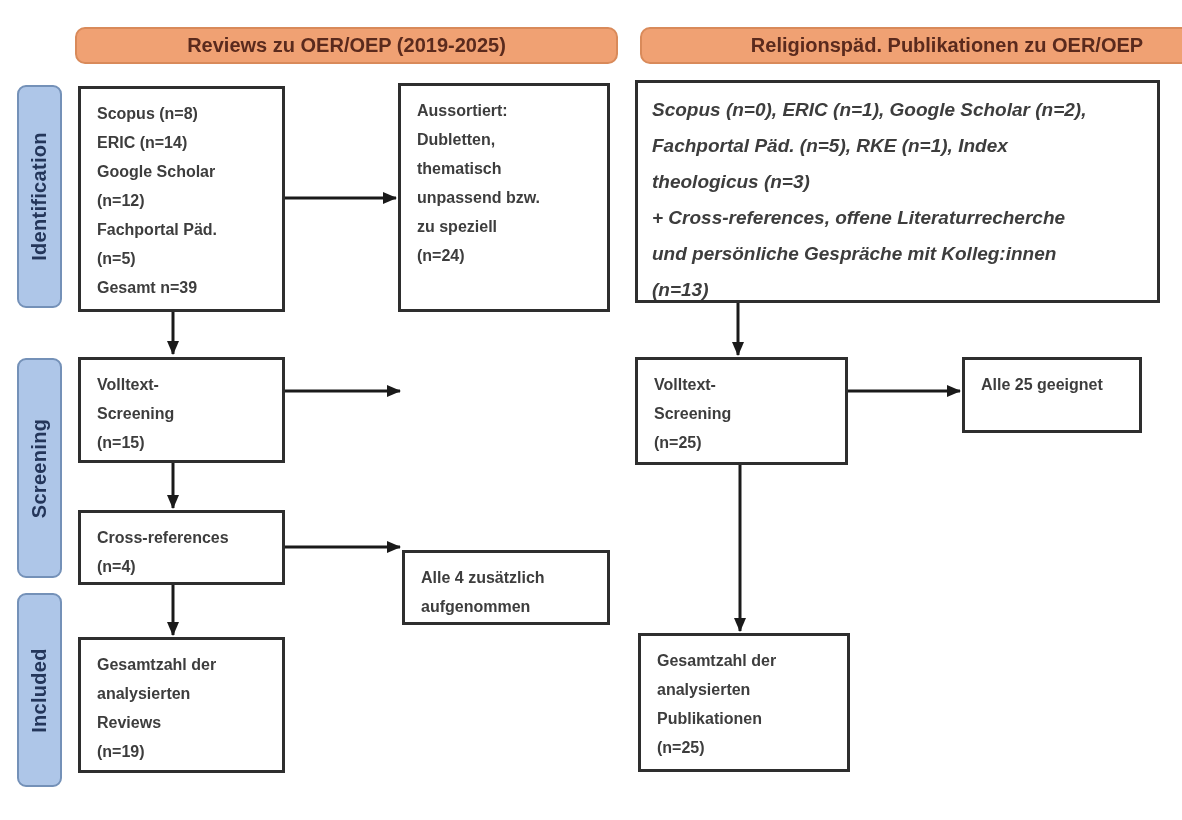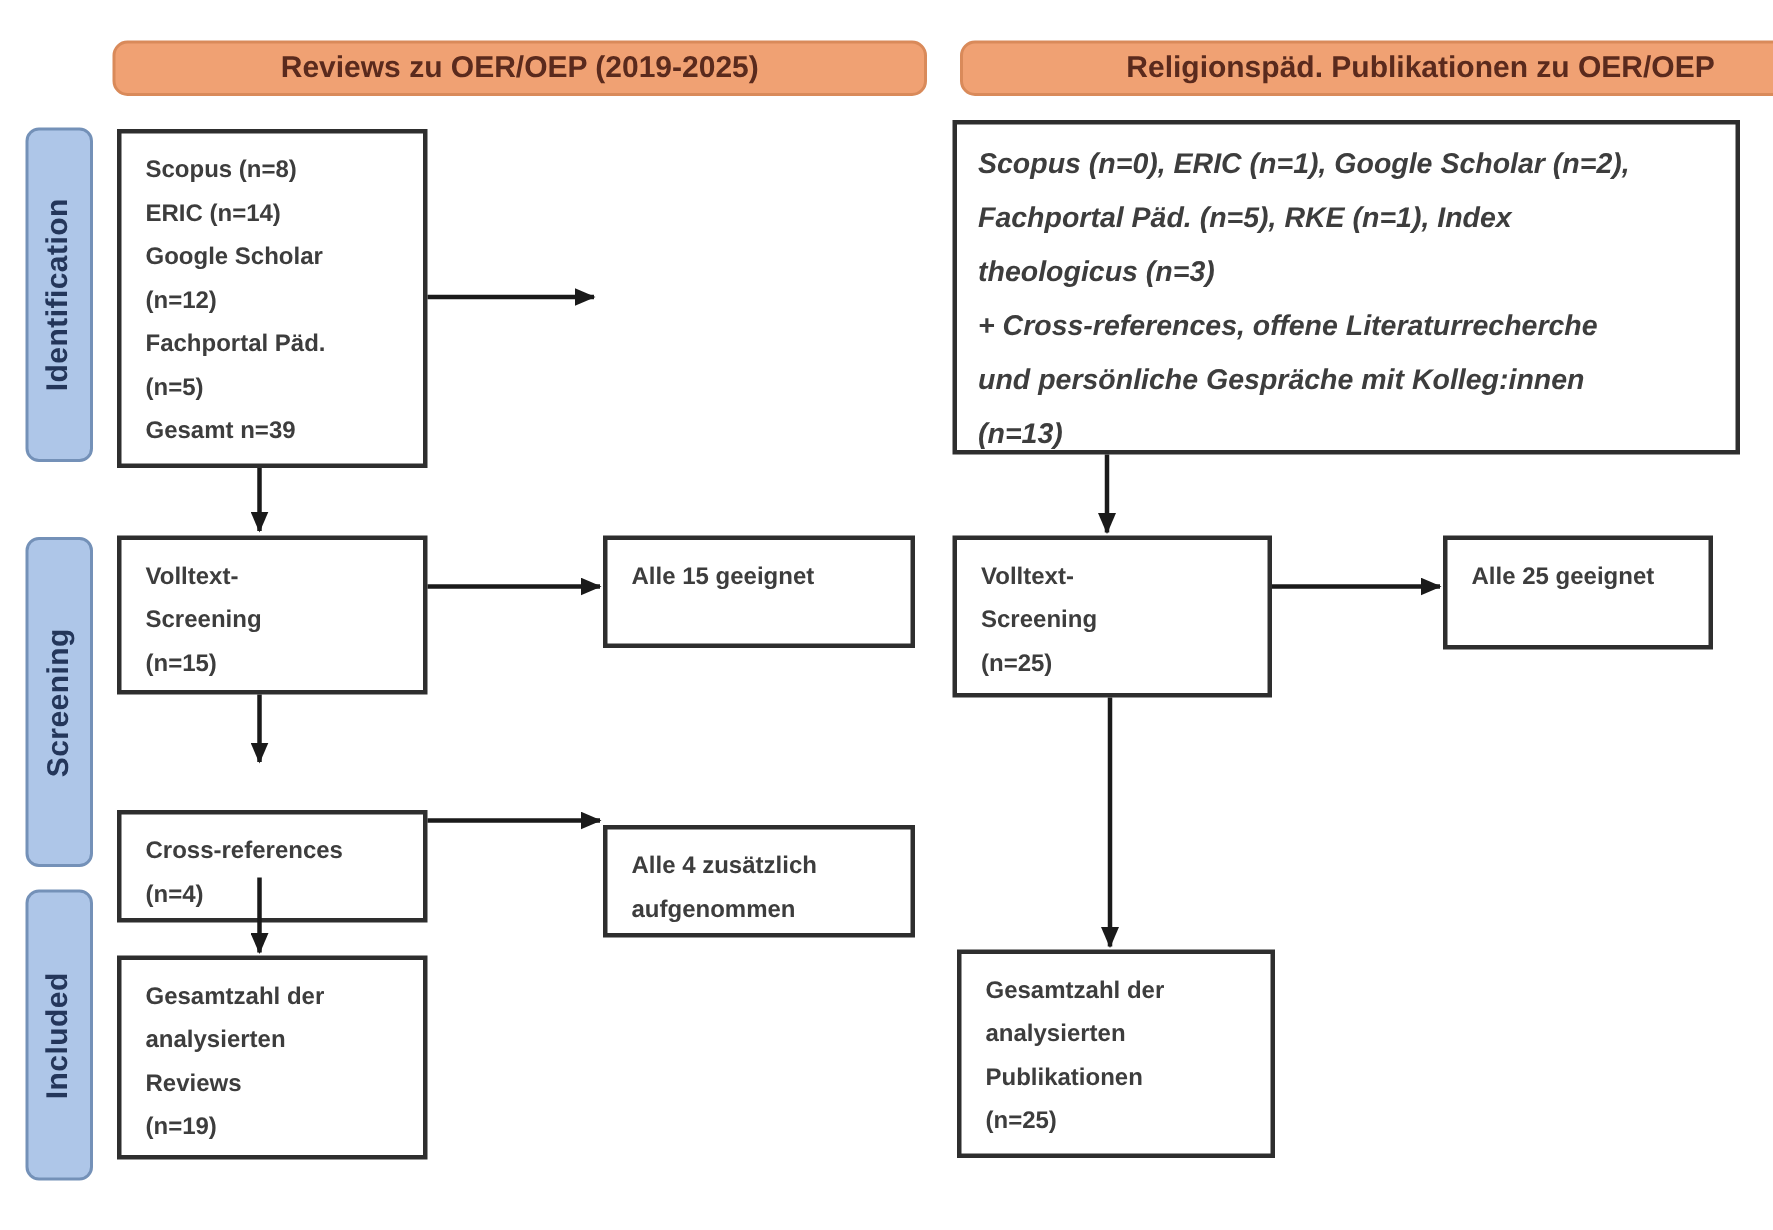--- a/index.html
+++ b/index.html
@@ -94,25 +94,30 @@
     <span>Included</span>
   </div>
 
   <div class="flow-box big" style="left:78px; top:86px; width:207px; height:226px;">Scopus (n=8)
 ERIC (n=14)
 Google Scholar
 (n=12)
 Fachportal Päd.
 (n=5)
 Gesamt n=39</div>
+  <div class="flow-box big" style="left:398px; top:83px; width:212px; height:229px;">Aussortiert:
+Dubletten,
+thematisch
+unpassend bzw.
+zu speziell
+(n=24)</div>
   <div class="flow-box big" style="left:78px; top:357px; width:207px; height:106px;">Volltext-
 Screening
 (n=15)</div>
-  <div class="flow-box big" style="left:402px; top:357px; width:208px; height:75px;">Alle 15 geeignet</div>
-  <div class="flow-box big" style="left:78px; top:510px; width:207px; height:75px;margin-top:30px;">Cross-references
+  <div class="flow-box big" style="left:78px; top:510px; width:207px; height:75px;">Cross-references
 (n=4)</div>
   <div class="flow-box big" style="left:402px; top:510px; width:208px; height:75px;margin-top:40px;">Alle 4 zusätzlich
 aufgenommen</div>
   <div class="flow-box big" style="left:78px; top:637px; width:207px; height:136px;">Gesamtzahl der
 analysierten
 Reviews
 (n=19)</div>
 
   <div class="flow-box wide" style="left:635px; top:80px; width:525px; height:223px;">Scopus (n=0), ERIC (n=1), Google Scholar (n=2),
 Fachportal Päd. (n=5), RKE (n=1), Index

